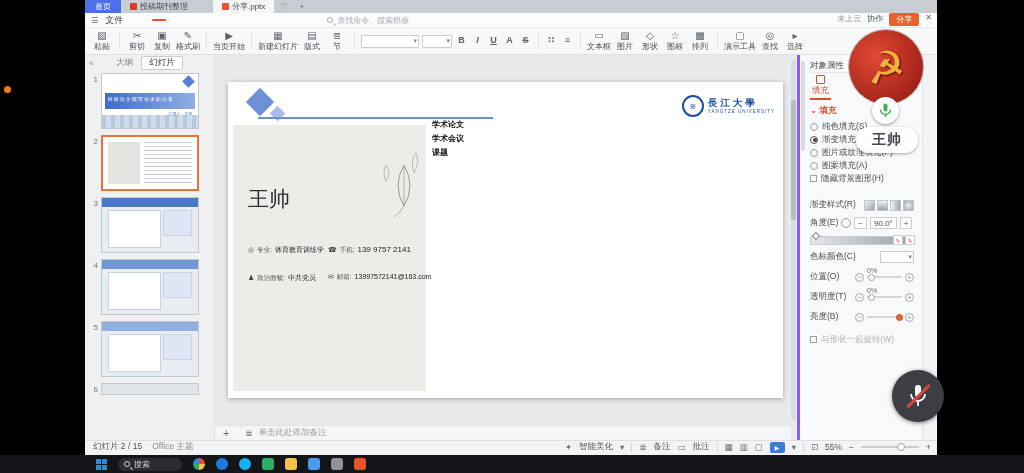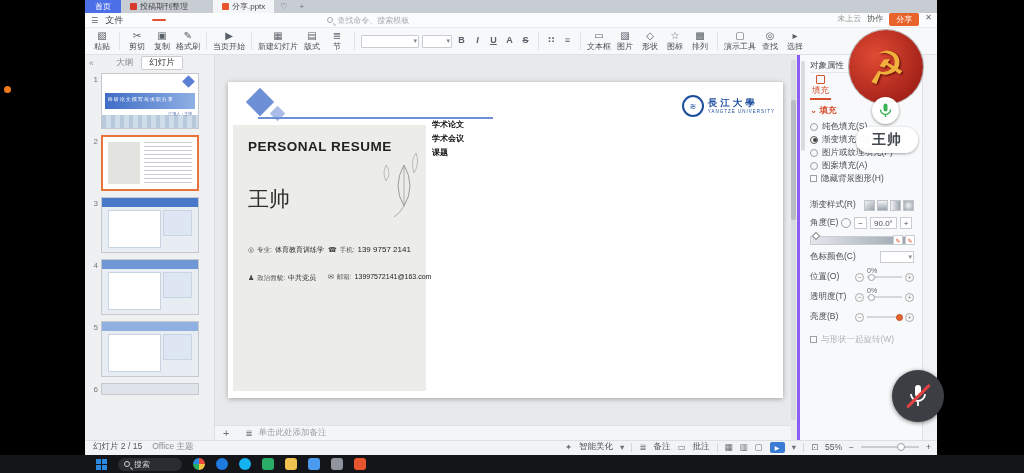--- a/index.html
+++ b/index.html
@@ -437,21 +437,20 @@
         <div class="hline"></div>
         <div class="logo">
           <span class="logo-circle">≋</span>
           <span>
             <div class="logo-cn">長江大學</div>
             <div class="logo-en">YANGTZE UNIVERSITY</div>
           </span>
         </div>
 
         <div class="rpanel-resume">
-          <div class="resume-title">PERSONAL RESUME</div>
           <svg class="leaves" width="46" height="72" viewBox="0 0 46 72">
             <path d="M30 55 Q18 35 30 14 Q42 35 30 55 Z" fill="none" stroke="#9a9a94" stroke-width="1"></path>
             <path d="M30 55 Q30 30 30 16" stroke="#9a9a94" stroke-width="0.7" fill="none"></path>
             <path d="M40 22 Q36 10 42 2 Q46 12 40 22 Z" fill="none" stroke="#b0b0aa" stroke-width="0.8"></path>
             <path d="M12 30 Q8 22 12 14 Q18 22 12 30 Z" fill="none" stroke="#b0b0aa" stroke-width="0.8"></path>
             <path d="M30 55 Q26 62 20 66" stroke="#9a9a94" stroke-width="0.8" fill="none"></path>
           </svg>
           <div class="resume-name">王帅</div>
           <div class="contacts">
               <div class="contact">

